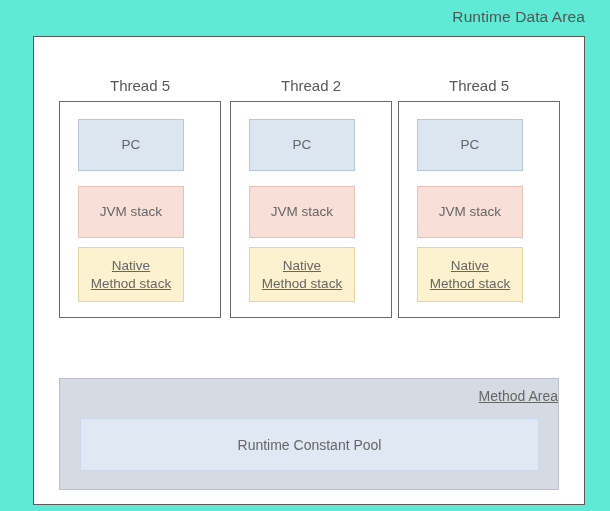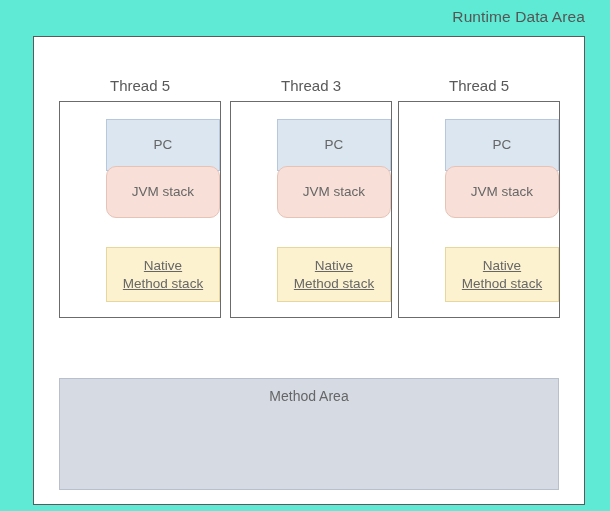--- a/index.html
+++ b/index.html
@@ -71,45 +71,43 @@
     height: 217px;
     border: 1.3px solid #6b6b6b;
     box-sizing: border-box;
     background: #ffffff;
   }
 
   
   .mem-block {
     position: absolute;
     left: 18px;
-    width: 114px;
+    width: 106px;
     box-sizing: border-box;
     display: flex;
     align-items: center;
     justify-content: center;
     text-align: center;
     font-size: 13.5px;
     color: #666666;
     line-height: 1.32;
     border-width: 1px;
     border-style: solid;
-    margin-left: 28px;
   }
   .mem-pc {
     top: 17px;
     height: 52px;
     background: #dce6f1;
     border-color: #b6c7de;
   }
   .mem-jvm {
-    top: 64px;
+    top: 84px;
     height: 52px;
     background: #f8e0d8;
     border-color: #e7c3b6;
-    border-radius: 10px;
   }
   .mem-native {
     top: 145px;
     height: 55px;
     background: #fdf2d0;
     border-color: #e8d79c;
     text-decoration: underline;
   }
 
   
@@ -138,23 +136,24 @@
     height: 112px;
     background: #d5dae3;
     border: 1px solid #b9c0cd;
     box-sizing: border-box;
   }
   .method-area-label {
     position: absolute;
     top: 9px;
     left: 0;
     width: 100%;
-    text-align: center;
+    text-align: right;
     font-size: 14px;
     color: #666666;
+    text-decoration: underline;
   }
   .constant-pool-box {
     position: absolute;
     left: 20px;
     top: 39px;
     width: 459px;
     height: 53px;
     background: #dfe8f3;
     border: 1px solid #ccd8e7;
     box-sizing: border-box;
@@ -179,21 +178,21 @@
       <div class="thread-box">
         <div class="mem-block mem-pc">PC</div>
         <div class="mem-block mem-jvm">JVM stack</div>
         <div class="mem-block mem-native">
           <span><span>Native</span><br><span>Method stack</span></span>
         </div>
       </div>
     </div>
 
     <div class="thread-col" style="left:196px;">
-      <div class="thread-label">Thread 3</div>
+      <div class="thread-label">Thread 2</div>
       <div class="thread-box">
         <div class="mem-block mem-pc">PC</div>
         <div class="mem-block mem-jvm">JVM stack</div>
         <div class="mem-block mem-native">
           <span><span>Native</span><br><span>Method stack</span></span>
         </div>
       </div>
     </div>
 
     <div class="thread-col" style="left:364px;">
@@ -203,16 +202,17 @@
         <div class="mem-block mem-jvm">JVM stack</div>
         <div class="mem-block mem-native">
           <span><span>Native</span><br><span>Method stack</span></span>
         </div>
       </div>
     </div>
 
 
     <div class="method-area-box">
       <div class="method-area-label">Method Area</div>
+      <div class="constant-pool-box">Runtime Constant Pool</div>
     </div>
 
   </div>
 </div>
 
 </body></html>

